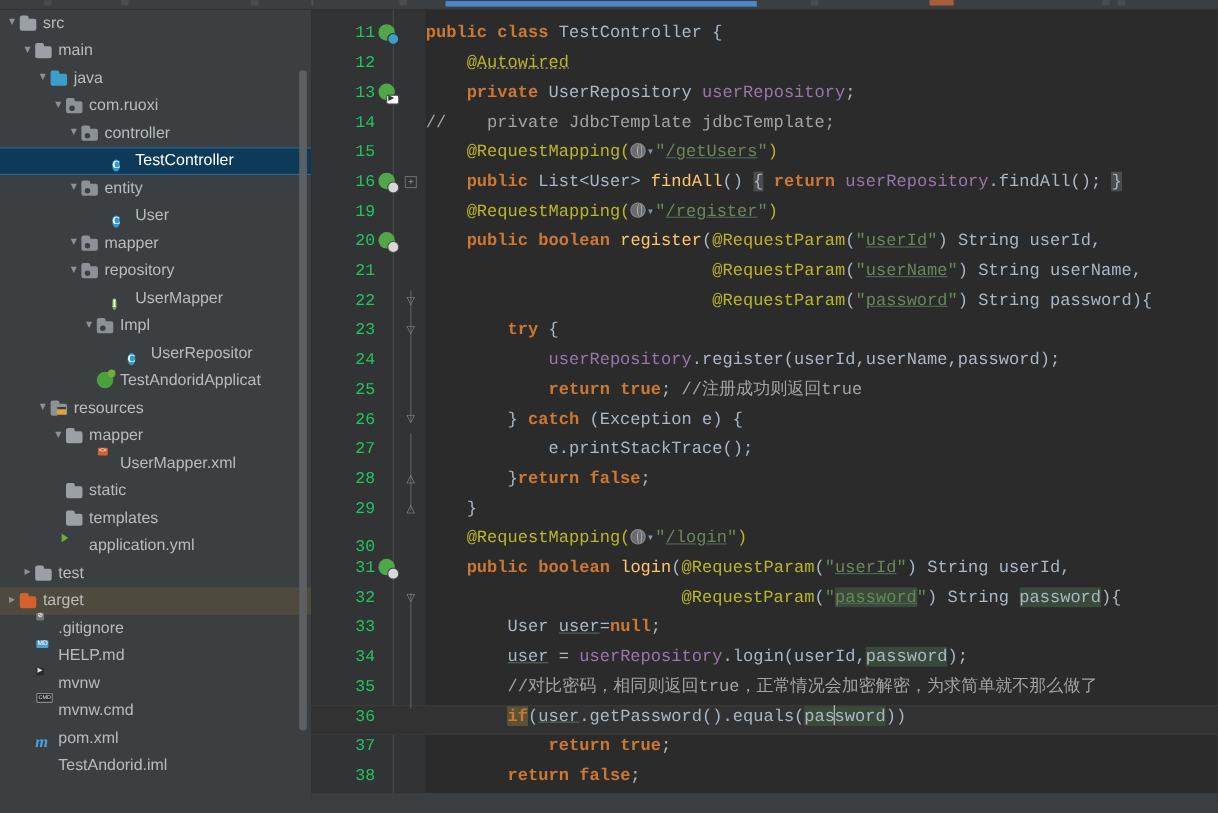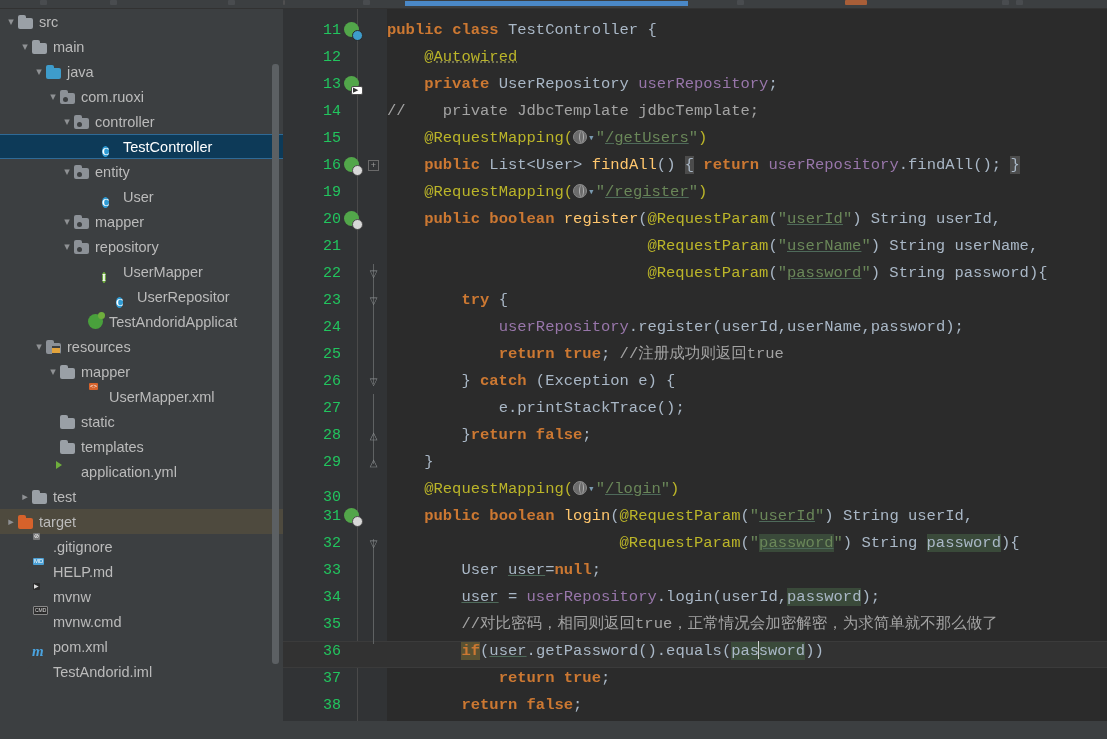--- a/index.html
+++ b/index.html
@@ -253,20 +253,21 @@
         <div class="tree-row"><span class="tw blank">&nbsp;</span><span class="tw">▾</span><span class="ico"><span class="f-grey" style="display:block;width:15px;height:11px;margin-top:4px"></span></span><span class="lbl">main</span></div>
         <div class="tree-row"><span class="tw blank">&nbsp;</span><span class="tw blank">&nbsp;</span><span class="tw">▾</span><span class="ico"><span class="f-blue" style="display:block;width:15px;height:11px;margin-top:4px"></span></span><span class="lbl">java</span></div>
         <div class="tree-row"><span class="tw blank">&nbsp;</span><span class="tw blank">&nbsp;</span><span class="tw blank">&nbsp;</span><span class="tw">▾</span><span class="ico"><span class="f-pkg" style="display:block;width:15px;height:11px;margin-top:4px"></span></span><span class="lbl">com.ruoxi</span></div>
         <div class="tree-row"><span class="tw blank">&nbsp;</span><span class="tw blank">&nbsp;</span><span class="tw blank">&nbsp;</span><span class="tw blank">&nbsp;</span><span class="tw">▾</span><span class="ico"><span class="f-pkg" style="display:block;width:15px;height:11px;margin-top:4px"></span></span><span class="lbl">controller</span></div>
         <div class="tree-row selected"><span class="tw blank">&nbsp;</span><span class="tw blank">&nbsp;</span><span class="tw blank">&nbsp;</span><span class="tw blank">&nbsp;</span><span class="tw blank">&nbsp;</span><span class="tw blank">&nbsp;</span><span class="tw blank">&nbsp;</span><span class="ico"><span class="c-class">C</span></span><span class="lbl">TestController</span></div>
         <div class="tree-row"><span class="tw blank">&nbsp;</span><span class="tw blank">&nbsp;</span><span class="tw blank">&nbsp;</span><span class="tw blank">&nbsp;</span><span class="tw">▾</span><span class="ico"><span class="f-pkg" style="display:block;width:15px;height:11px;margin-top:4px"></span></span><span class="lbl">entity</span></div>
         <div class="tree-row"><span class="tw blank">&nbsp;</span><span class="tw blank">&nbsp;</span><span class="tw blank">&nbsp;</span><span class="tw blank">&nbsp;</span><span class="tw blank">&nbsp;</span><span class="tw blank">&nbsp;</span><span class="tw blank">&nbsp;</span><span class="ico"><span class="c-class">C</span></span><span class="lbl">User</span></div>
         <div class="tree-row"><span class="tw blank">&nbsp;</span><span class="tw blank">&nbsp;</span><span class="tw blank">&nbsp;</span><span class="tw blank">&nbsp;</span><span class="tw">▾</span><span class="ico"><span class="f-pkg" style="display:block;width:15px;height:11px;margin-top:4px"></span></span><span class="lbl">mapper</span></div>
         <div class="tree-row"><span class="tw blank">&nbsp;</span><span class="tw blank">&nbsp;</span><span class="tw blank">&nbsp;</span><span class="tw blank">&nbsp;</span><span class="tw">▾</span><span class="ico"><span class="f-pkg" style="display:block;width:15px;height:11px;margin-top:4px"></span></span><span class="lbl">repository</span></div>
         <div class="tree-row"><span class="tw blank">&nbsp;</span><span class="tw blank">&nbsp;</span><span class="tw blank">&nbsp;</span><span class="tw blank">&nbsp;</span><span class="tw blank">&nbsp;</span><span class="tw blank">&nbsp;</span><span class="tw blank">&nbsp;</span><span class="ico"><span class="c-iface">I</span></span><span class="lbl">UserMapper</span></div>
+        <div class="tree-row"><span class="tw blank">&nbsp;</span><span class="tw blank">&nbsp;</span><span class="tw blank">&nbsp;</span><span class="tw blank">&nbsp;</span><span class="tw blank">&nbsp;</span><span class="tw">▾</span><span class="ico"><span class="f-pkg" style="display:block;width:15px;height:11px;margin-top:4px"></span></span><span class="lbl">Impl</span></div>
         <div class="tree-row"><span class="tw blank">&nbsp;</span><span class="tw blank">&nbsp;</span><span class="tw blank">&nbsp;</span><span class="tw blank">&nbsp;</span><span class="tw blank">&nbsp;</span><span class="tw blank">&nbsp;</span><span class="tw blank">&nbsp;</span><span class="tw blank">&nbsp;</span><span class="ico"><span class="c-class">C</span></span><span class="lbl">UserRepositor</span></div>
         <div class="tree-row"><span class="tw blank">&nbsp;</span><span class="tw blank">&nbsp;</span><span class="tw blank">&nbsp;</span><span class="tw blank">&nbsp;</span><span class="tw blank">&nbsp;</span><span class="tw blank">&nbsp;</span><span class="ico"><span class="c-spring" style="display:block"></span></span><span class="lbl">TestAndoridApplicat</span></div>
         <div class="tree-row"><span class="tw blank">&nbsp;</span><span class="tw blank">&nbsp;</span><span class="tw">▾</span><span class="ico"><span class="f-res" style="display:block;width:15px;height:11px;margin-top:4px"></span></span><span class="lbl">resources</span></div>
         <div class="tree-row"><span class="tw blank">&nbsp;</span><span class="tw blank">&nbsp;</span><span class="tw blank">&nbsp;</span><span class="tw">▾</span><span class="ico"><span class="f-grey" style="display:block;width:15px;height:11px;margin-top:4px"></span></span><span class="lbl">mapper</span></div>
         <div class="tree-row"><span class="tw blank">&nbsp;</span><span class="tw blank">&nbsp;</span><span class="tw blank">&nbsp;</span><span class="tw blank">&nbsp;</span><span class="tw blank">&nbsp;</span><span class="tw blank">&nbsp;</span><span class="ico"><span class="file-ico"><span class="badge xml">&lt;&gt;</span></span></span><span class="lbl">UserMapper.xml</span></div>
         <div class="tree-row"><span class="tw blank">&nbsp;</span><span class="tw blank">&nbsp;</span><span class="tw blank">&nbsp;</span><span class="tw blank">&nbsp;</span><span class="ico"><span class="f-grey" style="display:block;width:15px;height:11px;margin-top:4px"></span></span><span class="lbl">static</span></div>
         <div class="tree-row"><span class="tw blank">&nbsp;</span><span class="tw blank">&nbsp;</span><span class="tw blank">&nbsp;</span><span class="tw blank">&nbsp;</span><span class="ico"><span class="f-grey" style="display:block;width:15px;height:11px;margin-top:4px"></span></span><span class="lbl">templates</span></div>
         <div class="tree-row"><span class="tw blank">&nbsp;</span><span class="tw blank">&nbsp;</span><span class="tw blank">&nbsp;</span><span class="tw blank">&nbsp;</span><span class="ico"><span class="run-ico"></span></span><span class="lbl">application.yml</span></div>
         <div class="tree-row"><span class="tw blank">&nbsp;</span><span class="tw">▸</span><span class="ico"><span class="f-grey" style="display:block;width:15px;height:11px;margin-top:4px"></span></span><span class="lbl">test</span></div>
         <div class="tree-row hovered"><span class="tw">▸</span><span class="ico"><span class="f-orange" style="display:block;width:15px;height:11px;margin-top:4px"></span></span><span class="lbl">target</span></div>

